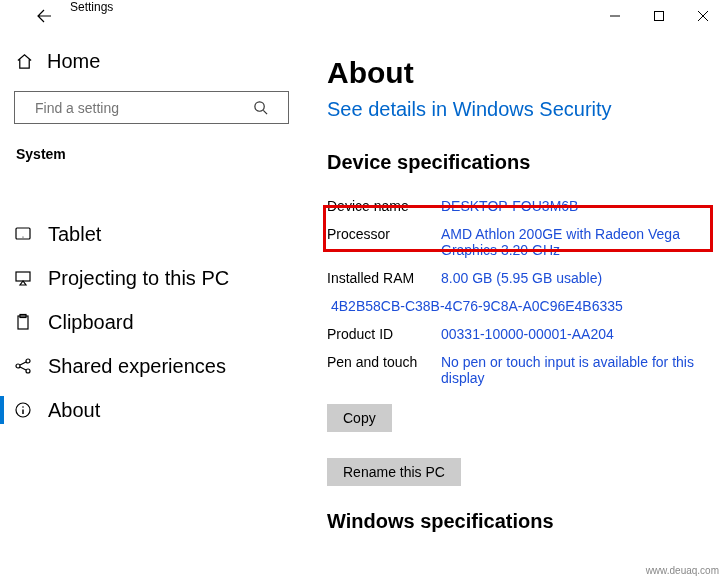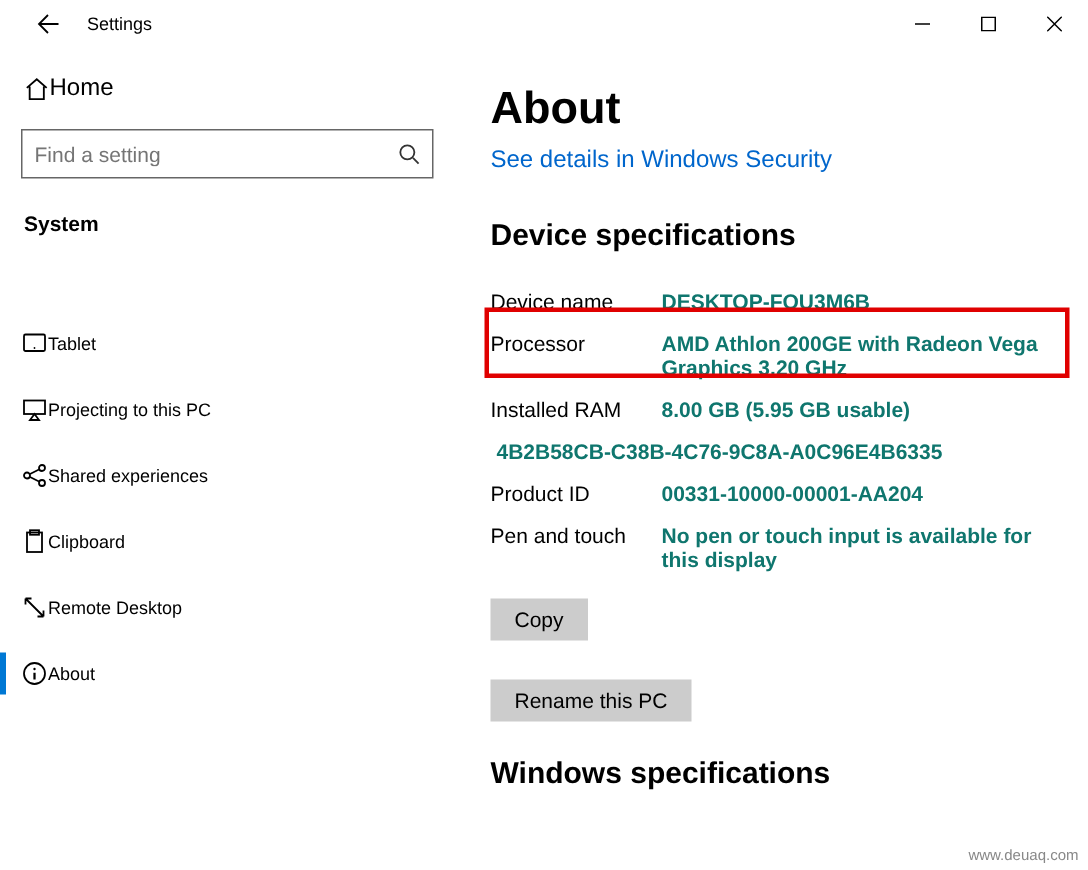--- a/index.html
+++ b/index.html
@@ -8,22 +8,22 @@
     background: #fff;
     color: #000;
     width: 725px;
     height: 580px;
     overflow: hidden;
     position: relative;
   }
   .titlebar {
     height: 32px;
     display: flex;
-    align-items: center;
-    padding-left: 16px;
+    align-items: flex-start;
+    padding-left: 28px;
     font-size: 12px;
   }
   .titlebar .back-btn {
     width: 32px; height: 32px;
     display: flex; align-items: center; justify-content: center;
     margin-right: 10px;
   }
   .winctrls {
     margin-left: auto;
     display: flex;
@@ -41,31 +41,32 @@
   }
   .sidebar {
     width: 303px;
     padding: 12px 14px 0 14px;
     display: flex;
     flex-direction: column;
   }
   .home-row {
     display: flex;
     align-items: center;
+    gap: 14px;
     padding: 6px 2px 8px 2px;
-    font-size: 16px;
+    font-size: 20px;
   }
   .home-row svg { width: 17px; height: 17px; }
   .searchbox {
     display: flex;
     align-items: center;
     border: 1px solid #666;
     height: 33px;
     margin-top: 10px;
-    padding: 0 8px;
+    padding: 0 20px;
   }
   .searchbox input {
     border: none;
     outline: none;
     flex: 1;
     font-size: 14px;
     background: transparent;
   }
   .sidebar-heading {
     font-size: 14px;
@@ -74,22 +75,23 @@
     padding-left: 2px;
   }
   .nav-list {
     margin-top: 50px;
     display: flex;
     flex-direction: column;
   }
   .nav-item {
     display: flex;
     align-items: center;
+    gap: 16px;
     height: 44px;
-    font-size: 12px;
+    font-size: 20px;
     cursor: pointer;
     position: relative;
   }
   .nav-item.active::before {
     content: '';
     position: absolute;
     left: -14px;
     top: 8px;
     bottom: 8px;
     width: 4px;
@@ -104,21 +106,21 @@
     padding: 24px 20px 0 24px;
     overflow: hidden;
   }
   .page-title {
     font-size: 30px;
     font-weight: 600;
     margin-bottom: 8px;
   }
   .security-link {
     color: #0066cc;
-    font-size: 16px;
+    font-size: 20px;
     text-decoration: none;
     display: inline-block;
     margin-bottom: 30px;
   }
   .section-title {
     font-size: 20px;
     font-weight: 600;
     margin-bottom: 20px;
   }
   .spec-table {
@@ -128,24 +130,23 @@
     display: flex;
     align-items: flex-start;
     padding: 4px 0;
     margin-bottom: 4px;
   }
   .spec-label {
     width: 110px;
     flex-shrink: 0;
   }
   .spec-value {
-    color: #0f766e;
+    color: #1d4ed8;
     flex: 1;
     padding-left: 4px;
-    font-weight: bold;
   }
   .highlight-box {
     position: absolute;
     border: 3px solid #e00000;
     pointer-events: none;
   }
   .copy-btn, .rename-btn {
     display: inline-block;
     background: #ccc;
     border: none;
@@ -231,45 +232,37 @@
           <svg width="18" height="18" viewBox="0 0 18 18">
               <rect x="2" y="3" width="14" height="9" fill="none" stroke="#000" stroke-width="1.2"></rect>
               <path d="M9 12 L6 16 H12 Z" fill="none" stroke="#000" stroke-width="1.2"></path>
             </svg>
         </span>
         <span>Projecting to this PC</span>
       </div>
       <div class="nav-item">
         <span class="icon">
           <svg width="18" height="18" viewBox="0 0 18 18">
+              <rect x="4" y="3" width="10" height="13" fill="none" stroke="#000" stroke-width="1.2"></rect>
+              <rect x="6" y="1.5" width="6" height="3" fill="none" stroke="#000" stroke-width="1.2"></rect>
+            </svg>
+        </span>
+        <span>Clipboard</span>
+      </div>
+      <div class="nav-item">
+        <span class="icon">
+          <svg width="18" height="18" viewBox="0 0 18 18">
               <circle cx="4" cy="9" r="2" fill="none" stroke="#000" stroke-width="1.2"></circle>
               <circle cx="14" cy="4" r="2" fill="none" stroke="#000" stroke-width="1.2"></circle>
               <circle cx="14" cy="14" r="2" fill="none" stroke="#000" stroke-width="1.2"></circle>
               <path stroke="#000" stroke-width="1.2" d="M6 8 L12 5 M6 10 L12 13"></path>
             </svg>
         </span>
         <span>Shared experiences</span>
       </div>
-      <div class="nav-item">
-        <span class="icon">
-          <svg width="18" height="18" viewBox="0 0 18 18">
-              <rect x="4" y="3" width="10" height="13" fill="none" stroke="#000" stroke-width="1.2"></rect>
-              <rect x="6" y="1.5" width="6" height="3" fill="none" stroke="#000" stroke-width="1.2"></rect>
-            </svg>
-        </span>
-        <span>Clipboard</span>
-      </div>
-      <div class="nav-item">
-        <span class="icon">
-          <svg width="18" height="18" viewBox="0 0 18 18">
-              <path stroke="#000" fill="none" stroke-width="1.2" d="M3 3 L9 9 M3 3 L3 7 M3 3 L7 3 M15 15 L9 9 M15 15 L15 11 M15 15 L11 15"></path>
-            </svg>
-        </span>
-        <span>Remote Desktop</span>
-      </div>
       <div class="nav-item active">
         <span class="icon">
           <svg width="18" height="18" viewBox="0 0 18 18">
               <circle cx="9" cy="9" r="7" fill="none" stroke="#000" stroke-width="1.2"></circle>
               <circle cx="9" cy="6" r="0.8" fill="#000"></circle>
               <path stroke="#000" stroke-width="1.5" d="M9 8.5 V13"></path>
             </svg>
         </span>
         <span>About</span>
       </div>

